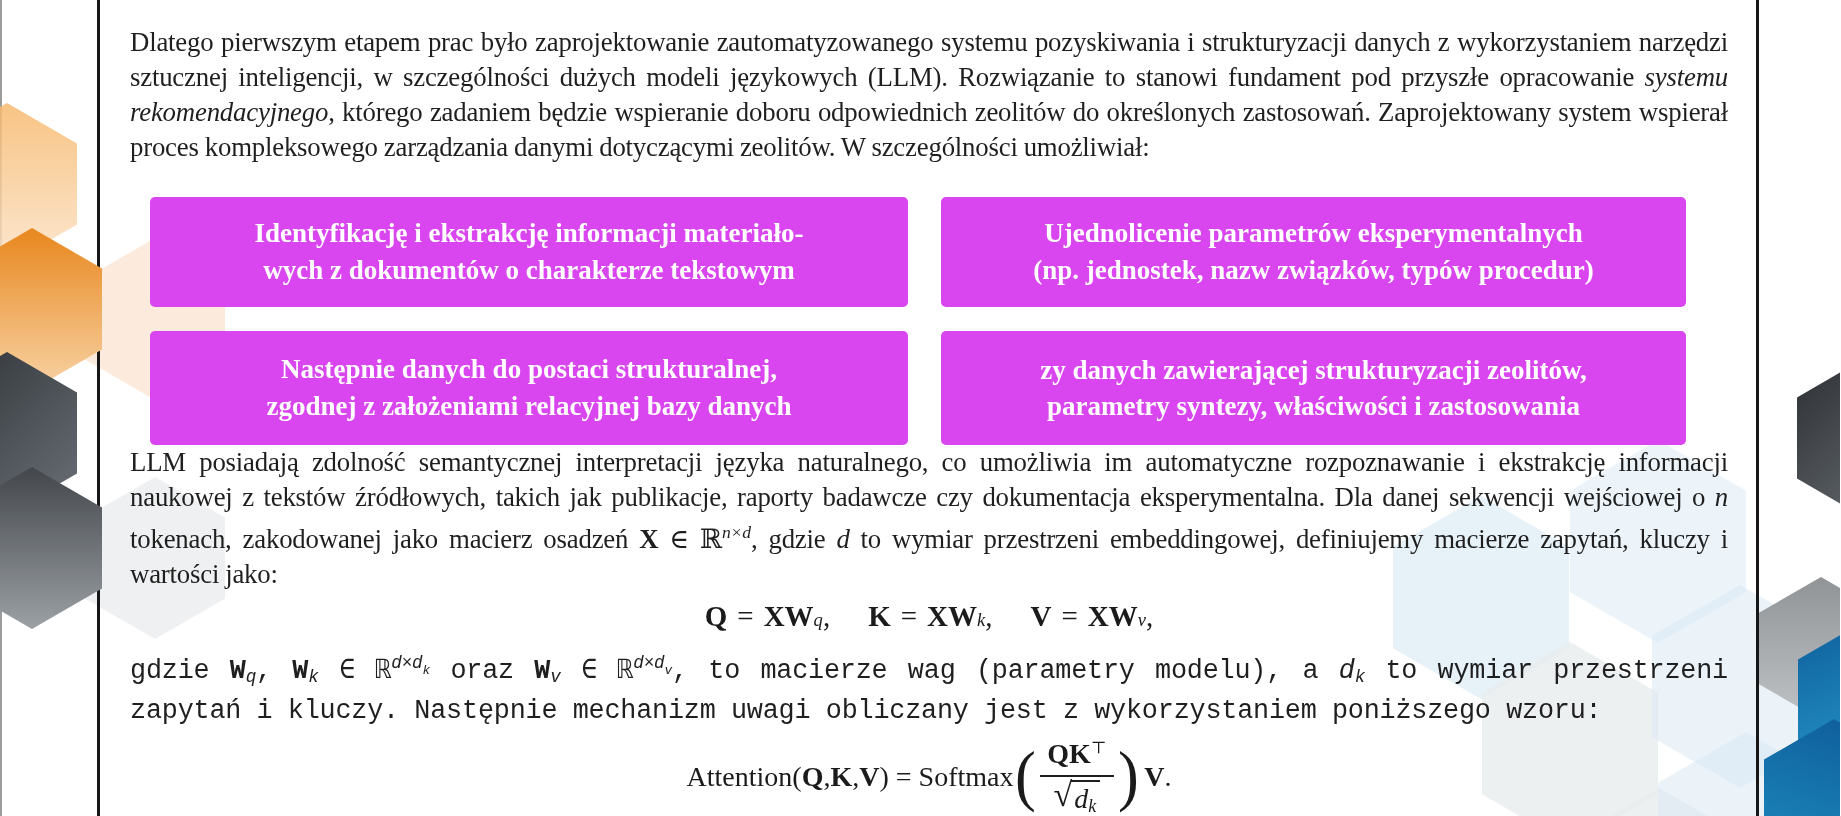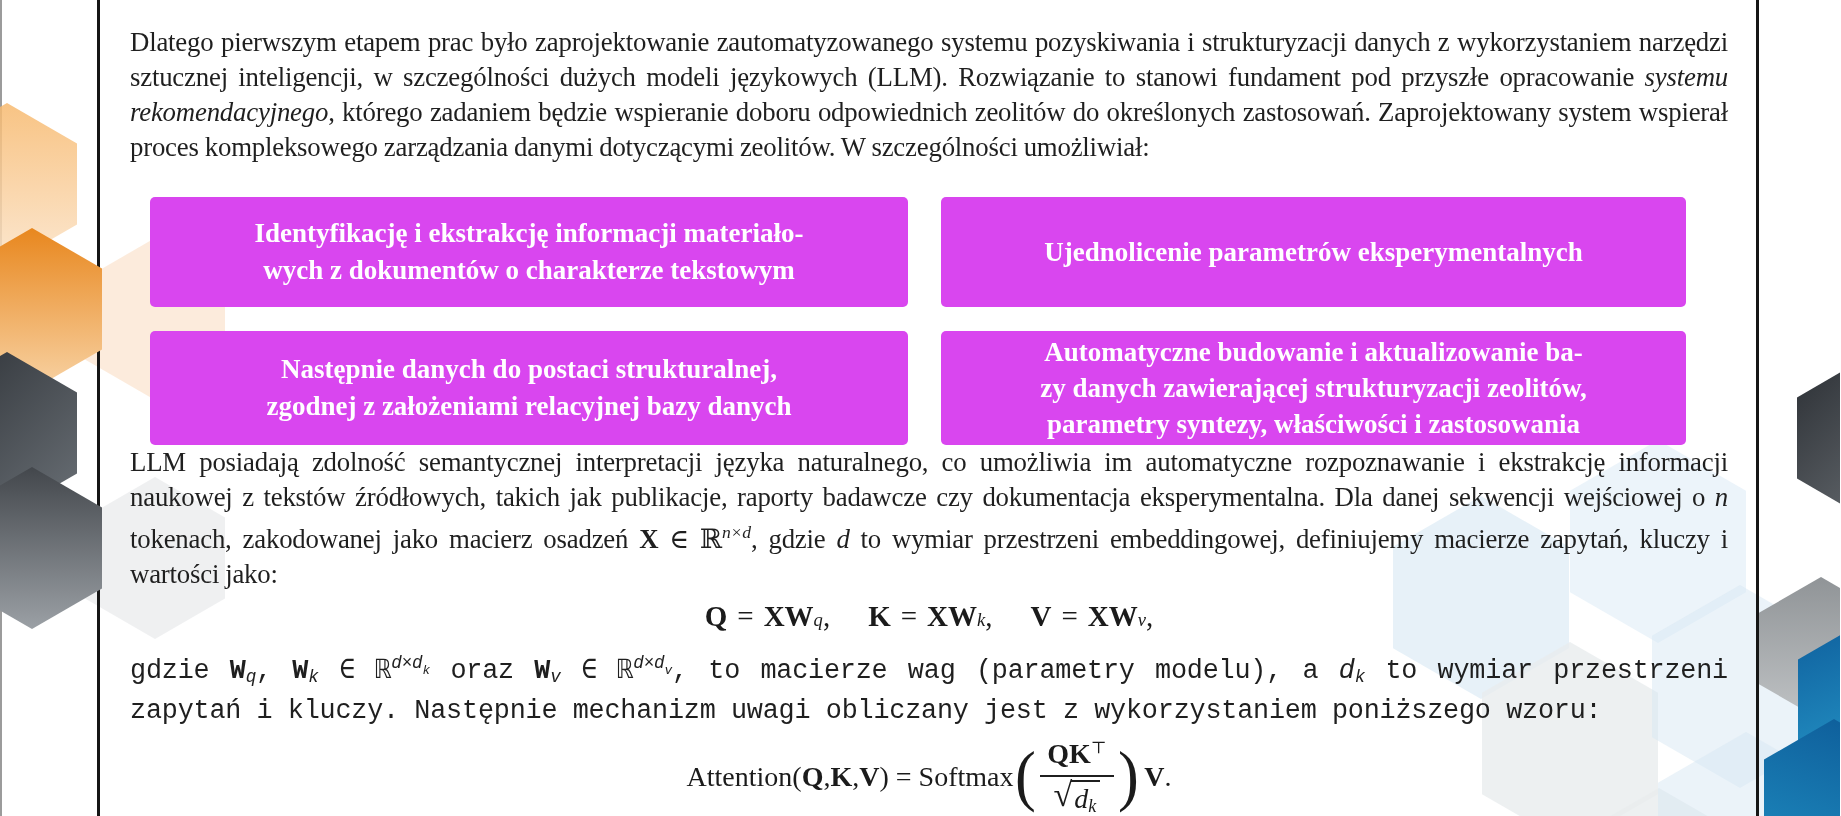--- a/index.html
+++ b/index.html
@@ -110,27 +110,27 @@
 
     <p class="para"><span class="seg-t">Dlatego pierwszym etapem prac było zaprojektowanie zautomatyzowanego systemu pozyskiwania i strukturyzacji danych z wykorzystaniem narzędzi sztucznej inteligencji, w szczególności dużych modeli językowych (LLM). Rozwiązanie to stanowi fundament pod przyszłe opracowanie </span><span class="seg-i">systemu rekomendacyjnego</span><span class="seg-t">, którego zadaniem będzie wspieranie doboru odpowiednich zeolitów do określonych zastosowań. Zaprojektowany system wspierał proces kompleksowego zarządzania danymi dotyczącymi zeolitów. W szczególności umożliwiał:</span></p>
 
     <div class="boxes">
       <div class="gbox">
         <div class="bline">Identyfikację i ekstrakcję informacji materiało-</div>
         <div class="bline">wych z dokumentów o charakterze tekstowym</div>
       </div>
       <div class="gbox">
         <div class="bline">Ujednolicenie parametrów eksperymentalnych</div>
+        <div class="bline">(np. jednostek, nazw związków, typów procedur)</div>
       </div>
       <div class="gbox">
         <div class="bline">Następnie danych do postaci strukturalnej,</div>
         <div class="bline">zgodnej z założeniami relacyjnej bazy danych</div>
       </div>
       <div class="gbox three">
-        <div class="bline">Automatyczne budowanie i aktualizowanie ba-</div>
         <div class="bline">zy danych zawierającej strukturyzacji zeolitów,</div>
         <div class="bline">parametry syntezy, właściwości i zastosowania</div>
       </div>
     </div>
 
     <p class="para para-llm"><span class="seg-t">LLM posiadają zdolność semantycznej interpretacji języka naturalnego, co umożliwia im automatyczne rozpoznawanie i ekstrakcję informacji naukowej z tekstów źródłowych, takich jak publikacje, raporty badawcze czy dokumentacja eksperymentalna. Dla danej sekwencji wejściowej o </span><span class="seg-i">n</span><span class="seg-t"> tokenach, zakodowanej jako macierz osadzeń </span><span class="seg-b">X</span><span class="seg-t"> ∈ ℝ</span><span class="seg-sup">n×d</span><span class="seg-t">, gdzie </span><span class="seg-i">d</span><span class="seg-t"> to wymiar przestrzeni embeddingowej, definiujemy macierze zapytań, kluczy i wartości jako:</span></p>
 
     <div class="equation eq1">
       <span class="term">
           <b>Q</b>

